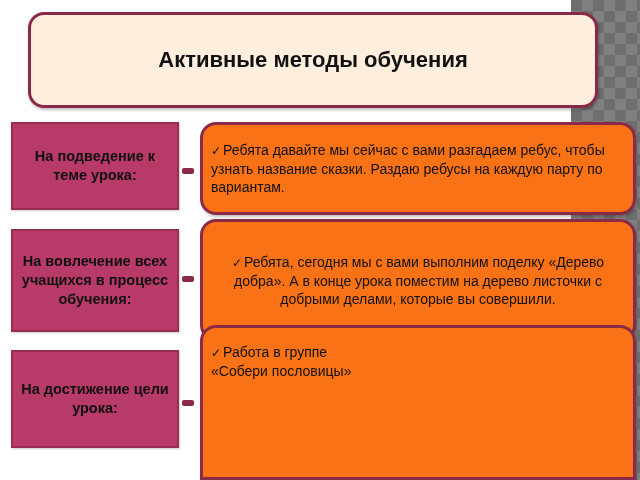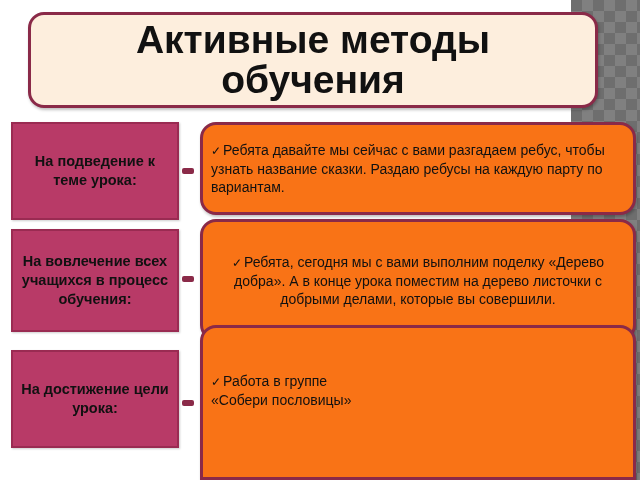--- a/index.html
+++ b/index.html
@@ -18,21 +18,21 @@
     background-position: 0 0, 11px 11px;
   }
   .title-box {
     position: absolute; left: 28px; top: 12px; width: 570px; height: 96px;
     background: #fdeedd; border: 3px solid #8a2a48; border-radius: 16px;
     box-sizing: border-box;
     display: flex; align-items: center; justify-content: center; text-align: center;
     box-shadow: 1px 2px 3px rgba(0,0,0,0.25);
   }
   .title-text {
-    font-size: 39px; font-weight: bold; color: #111; line-height: 40px;
+    font-size: 22px; font-weight: bold; color: #111; line-height: 40px;
     width: 380px;
   }
   .label-box {
     position: absolute; left: 11px; width: 168px;
     background: #b83a67; border: 2px solid #9a2b52; box-sizing: border-box;
     display: flex; align-items: center; justify-content: center; text-align: center;
     box-shadow: 1px 1px 2px rgba(0,0,0,0.2);
   }
   .label-text {
     font-size: 14.5px; font-weight: bold; color: #111; line-height: 19px; padding: 0 6px;
@@ -57,21 +57,21 @@
 </style>
 </head>
 <body>
 
 <div class="side-strip"></div>
 
 <div class="title-box">
   <div class="title-text">Активные методы обучения</div>
 </div>
 
-<div class="label-box" style="top:122px;height:98px;">
+<div class="label-box" style="top:122px;height:88px;">
   <div class="label-text">На подведение к теме урока:</div>
 </div>
 <div class="arrow" style="top:168px;"></div>
 <div class="content-box" style="top:122px;height:93px;">
   <div class="content-text">
     <span class="check">✓</span><span>Ребята давайте мы сейчас с вами разгадаем ребус, чтобы узнать название сказки. Раздаю ребусы на каждую парту по вариантам.</span>
   </div>
 </div>
 
 <div class="label-box" style="top:229px;height:103px;">
@@ -81,18 +81,18 @@
 <div class="content-box" style="top:219px;height:122px;">
   <div class="content-text center">
     <span class="check">✓</span><span>Ребята, сегодня мы с вами выполним поделку «Дерево добра».  А в конце урока поместим на дерево листочки с добрыми делами, которые вы совершили.</span>
   </div>
 </div>
 
 <div class="label-box" style="top:350px;height:98px;">
   <div class="label-text">На достижение цели урока:</div>
 </div>
 <div class="arrow" style="top:400px;"></div>
-<div class="content-box" style="top:325px;height:155px;border-bottom-left-radius:0;border-bottom-right-radius:0;align-items:flex-start;padding-top:44px;">
+<div class="content-box" style="top:325px;height:155px;border-bottom-left-radius:0;border-bottom-right-radius:0;align-items:flex-start;padding-top:15px;">
   <div class="content-text">
     <span class="line"><span class="check">✓</span><span>Работа в группе</span></span>
     <span class="line"><span>«Собери пословицы»</span></span>
   </div>
 </div>
 
 </body></html>

